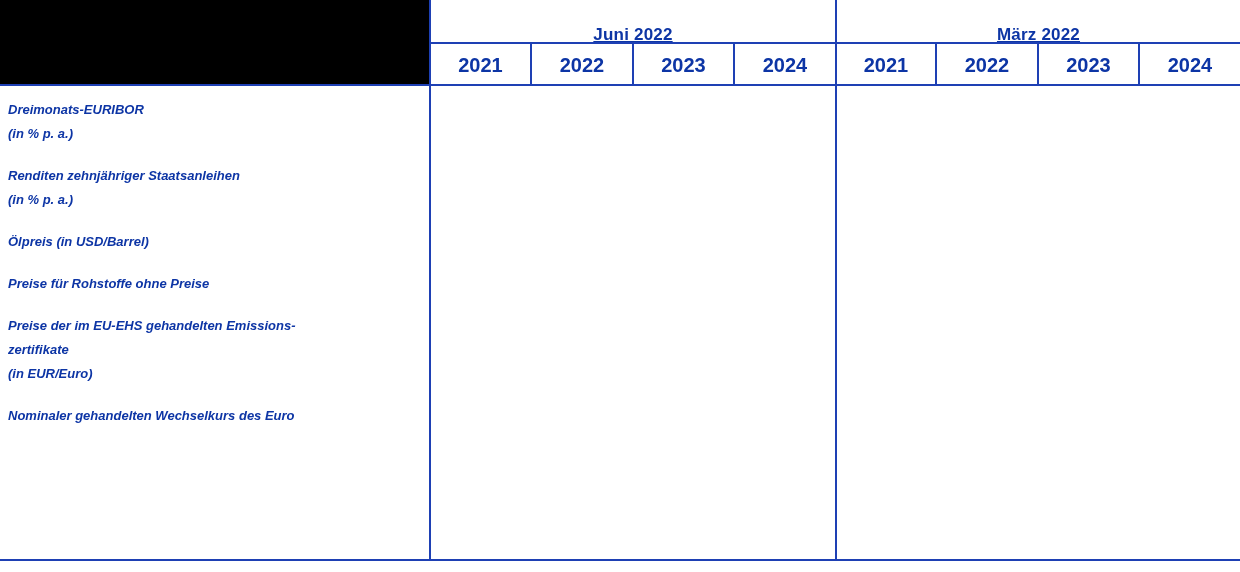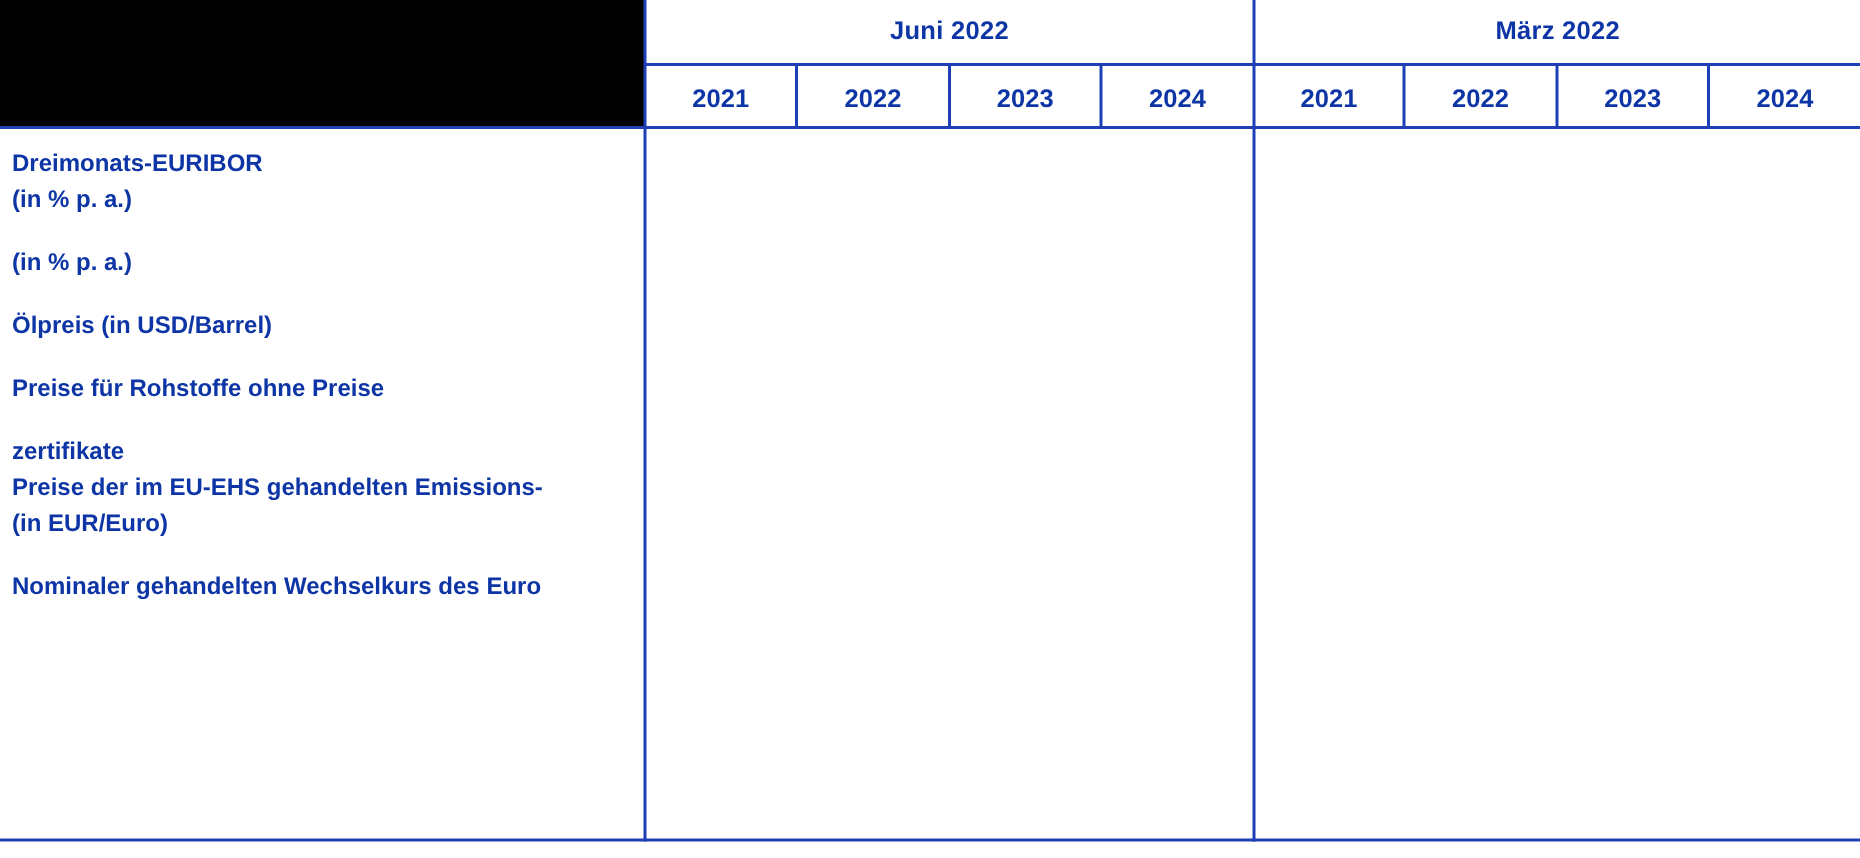--- a/index.html
+++ b/index.html
@@ -36,55 +36,57 @@
     position: absolute;
     height: 2px;
     background: #1e40b4;
   }
   .vline-main { top: 0; height: 561px; }
   .vline-year { top: 44px; height: 40px; }
 
   
   .group-header {
     position: absolute;
-    top: 0;
+    top: 14px;
     height: 42px;
     display: flex;
     align-items: center;
     justify-content: center;
     font-size: 17px;
     letter-spacing: 0.2px;
+    text-decoration: underline;
   }
   .year-cell {
     position: absolute;
     top: 44px;
     height: 40px;
     display: flex;
     align-items: center;
     justify-content: center;
-    font-size: 17px;
+    font-size: 20px;
     padding-top: 3px;
     box-sizing: border-box;
   }
 
   
   .label-col {
     position: absolute;
     left: 8px;
     top: 86px;
     width: 415px;
     padding-top: 12px;
   }
   .row {
     margin-bottom: 18px;
   }
   .row .line {
     line-height: 24px;
-    font-size: 16px;
+    font-size: 13px;
     white-space: nowrap;
+    font-style: italic;
   }
 
   
   .data-region {
     position: absolute;
     top: 86px;
     height: 473px;
     background: transparent;
   }
 </style>
@@ -121,31 +123,32 @@
   <div class="hline" style="left:430px; width:810px; top:42px;"></div>
   <div class="hline" style="left:0; width:1240px; top:84px;"></div>
   <div class="hline" style="left:0; width:1240px; top:559px;"></div>
 
   <div class="label-col">
     <div class="row">
       <div class="line">Dreimonats-EURIBOR</div>
       <div class="line">(in % p. a.)</div>
     </div>
     <div class="row">
+      <div class="line">Renditen zehnjähriger Staatsanleihen</div>
       <div class="line">(in % p. a.)</div>
     </div>
     <div class="row">
       <div class="line">Ölpreis (in USD/Barrel)</div>
     </div>
     <div class="row">
       <div class="line">Preise für Rohstoffe ohne Preise</div>
     </div>
     <div class="row">
+      <div class="line">Preise der im EU-EHS gehandelten Emissions-</div>
       <div class="line">zertifikate</div>
-      <div class="line">Preise der im EU-EHS gehandelten Emissions-</div>
       <div class="line">(in EUR/Euro)</div>
     </div>
     <div class="row">
       <div class="line">Nominaler gehandelten Wechselkurs des Euro</div>
     </div>
   </div>
 
   <div class="data-region" style="left:431px; width:404px;"></div>
   <div class="data-region" style="left:837px; width:403px;"></div>
 

